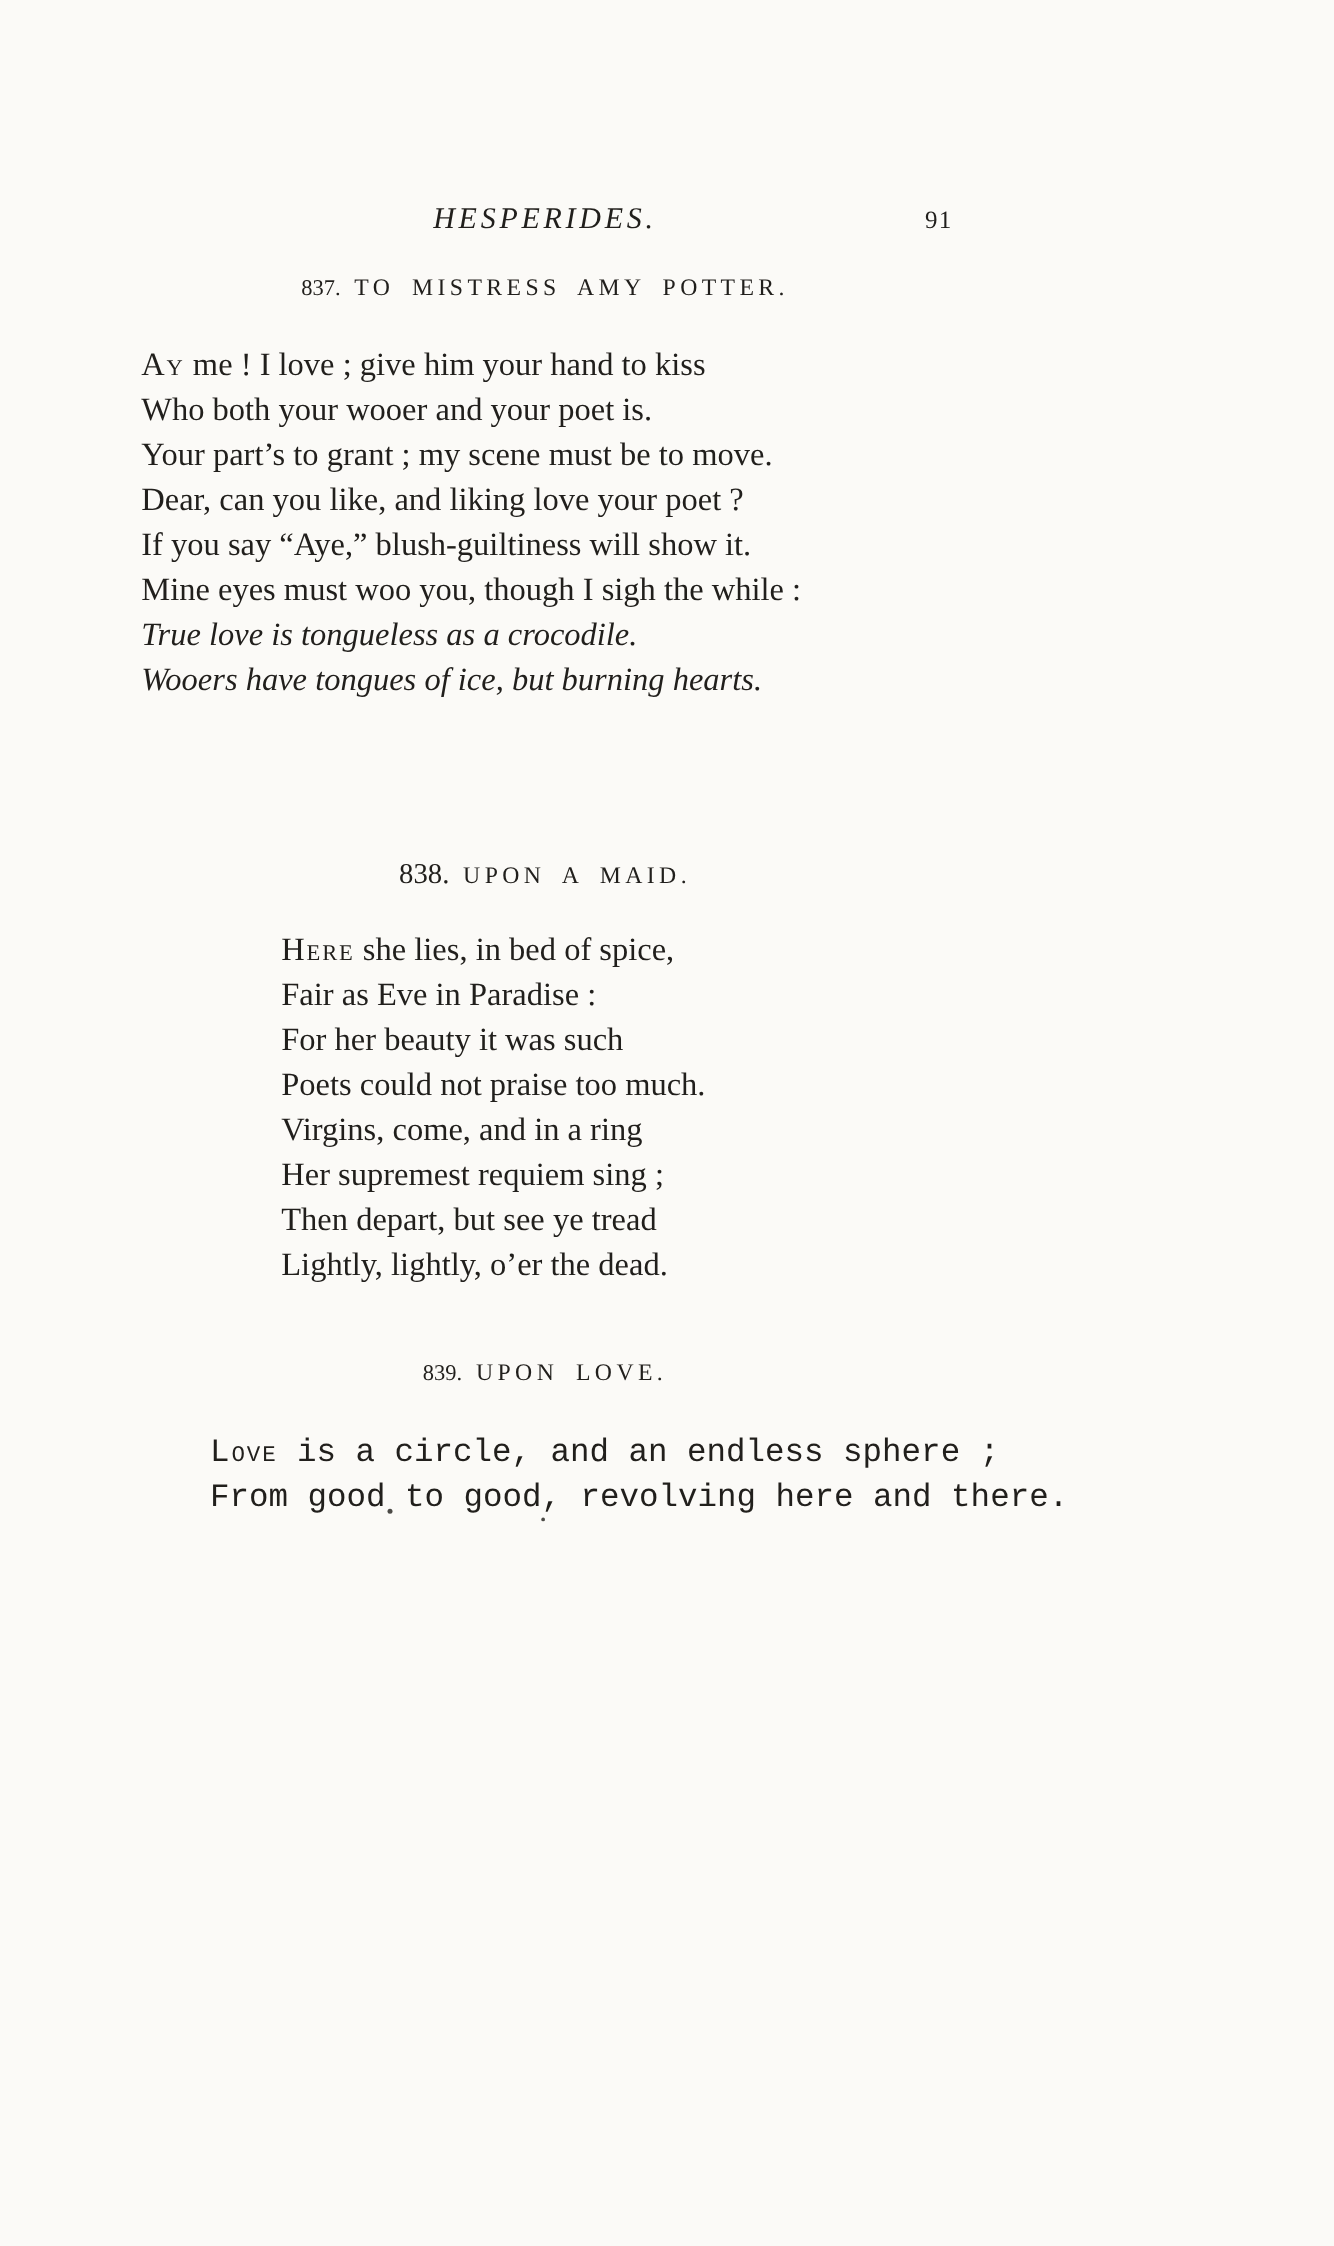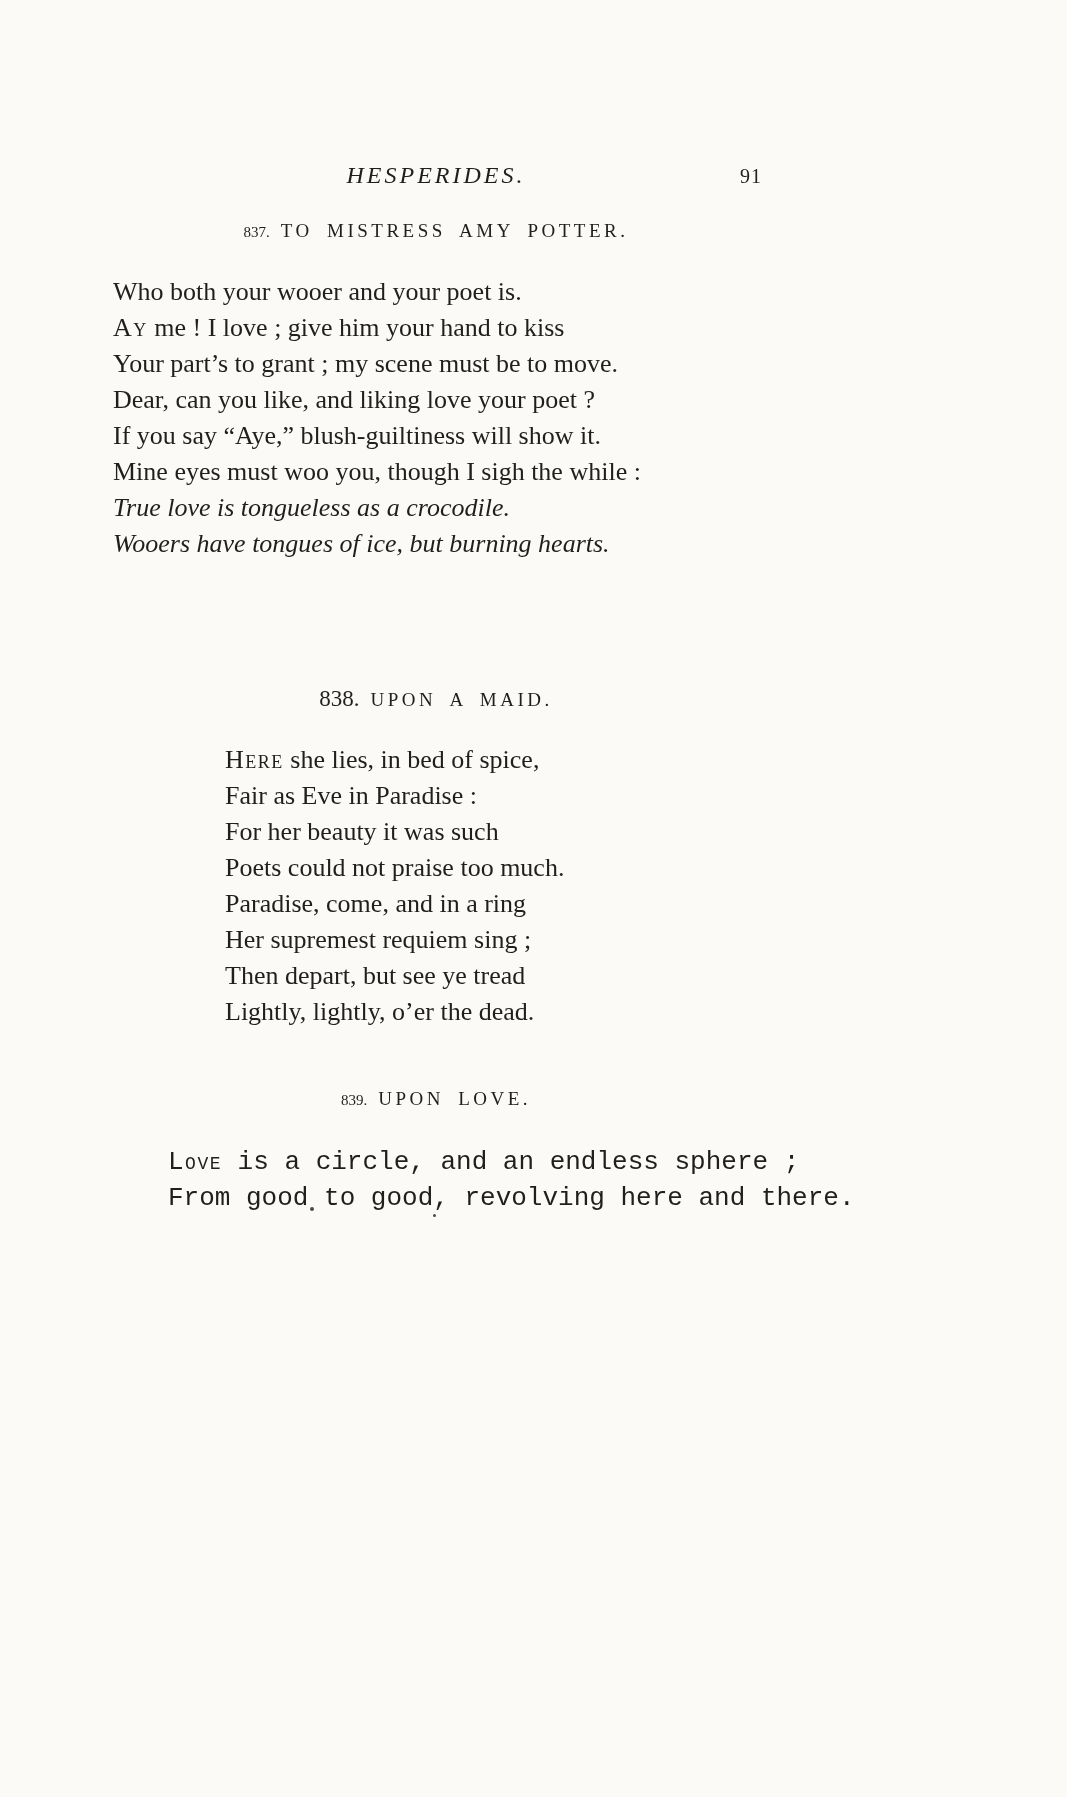--- a/index.html
+++ b/index.html
@@ -43,21 +43,21 @@
   }
   
   .poem-heading {
     position: absolute;
     left: 0;
     width: 100%;
     text-align: center;
     white-space: nowrap;
   }
   .heading-number {
-    font-size: 15px;
+    font-size: 18px;
     margin-right: 11px;
   }
   .heading-title {
     font-size: 19px;
     letter-spacing: 3.5px;
     word-spacing: 6px;
   }
   .h837 { top: 198px; }
   .h838 { top: 664px; }
   .h838 .heading-number { font-size: 23px; }
@@ -109,40 +109,40 @@
 <div class="content">
 
   <div class="running-header">HESPERIDES.</div>
   <div class="page-number">91</div>
 
   <div class="poem-heading h837">
     <span class="heading-number">837.</span><span class="heading-title">TO MISTRESS AMY POTTER.</span>
   </div>
 
   <div class="poem p837">
+    <div class="line"><span class="lead">Ay</span><span> me ! I love ; give him your hand to kiss</span></div>
     <div class="line">Who both your wooer and your poet is.</div>
-    <div class="line"><span class="lead">Ay</span><span> me ! I love ; give him your hand to kiss</span></div>
     <div class="line">Your part’s to grant ; my scene must be to move.</div>
     <div class="line">Dear, can you like, and liking love your poet ?</div>
     <div class="line">If you say “Aye,” blush-guiltiness will show it.</div>
     <div class="line">Mine eyes must woo you, though I sigh the while :</div>
     <div class="line italic">True love is tongueless as a crocodile.</div>
     <div class="line italic">Wooers have tongues of ice, but burning hearts.</div>
   </div>
 
   <div class="poem-heading h838">
     <span class="heading-number">838.</span><span class="heading-title">UPON A MAID.</span>
   </div>
 
   <div class="poem p838">
     <div class="line"><span class="lead">Here</span><span> she lies, in bed of spice,</span></div>
     <div class="line">Fair as Eve in Paradise :</div>
     <div class="line">For her beauty it was such</div>
     <div class="line">Poets could not praise too much.</div>
-    <div class="line">Paradise, come, and in a ring</div>
+    <div class="line">Virgins, come, and in a ring</div>
     <div class="line">Her supremest requiem sing ;</div>
     <div class="line">Then depart, but see ye tread</div>
     <div class="line">Lightly, lightly, o’er the dead.</div>
   </div>
 
   <div class="poem-heading h839">
     <span class="heading-number">839.</span><span class="heading-title">UPON LOVE.</span>
   </div>
 
   <div class="poem p839">

